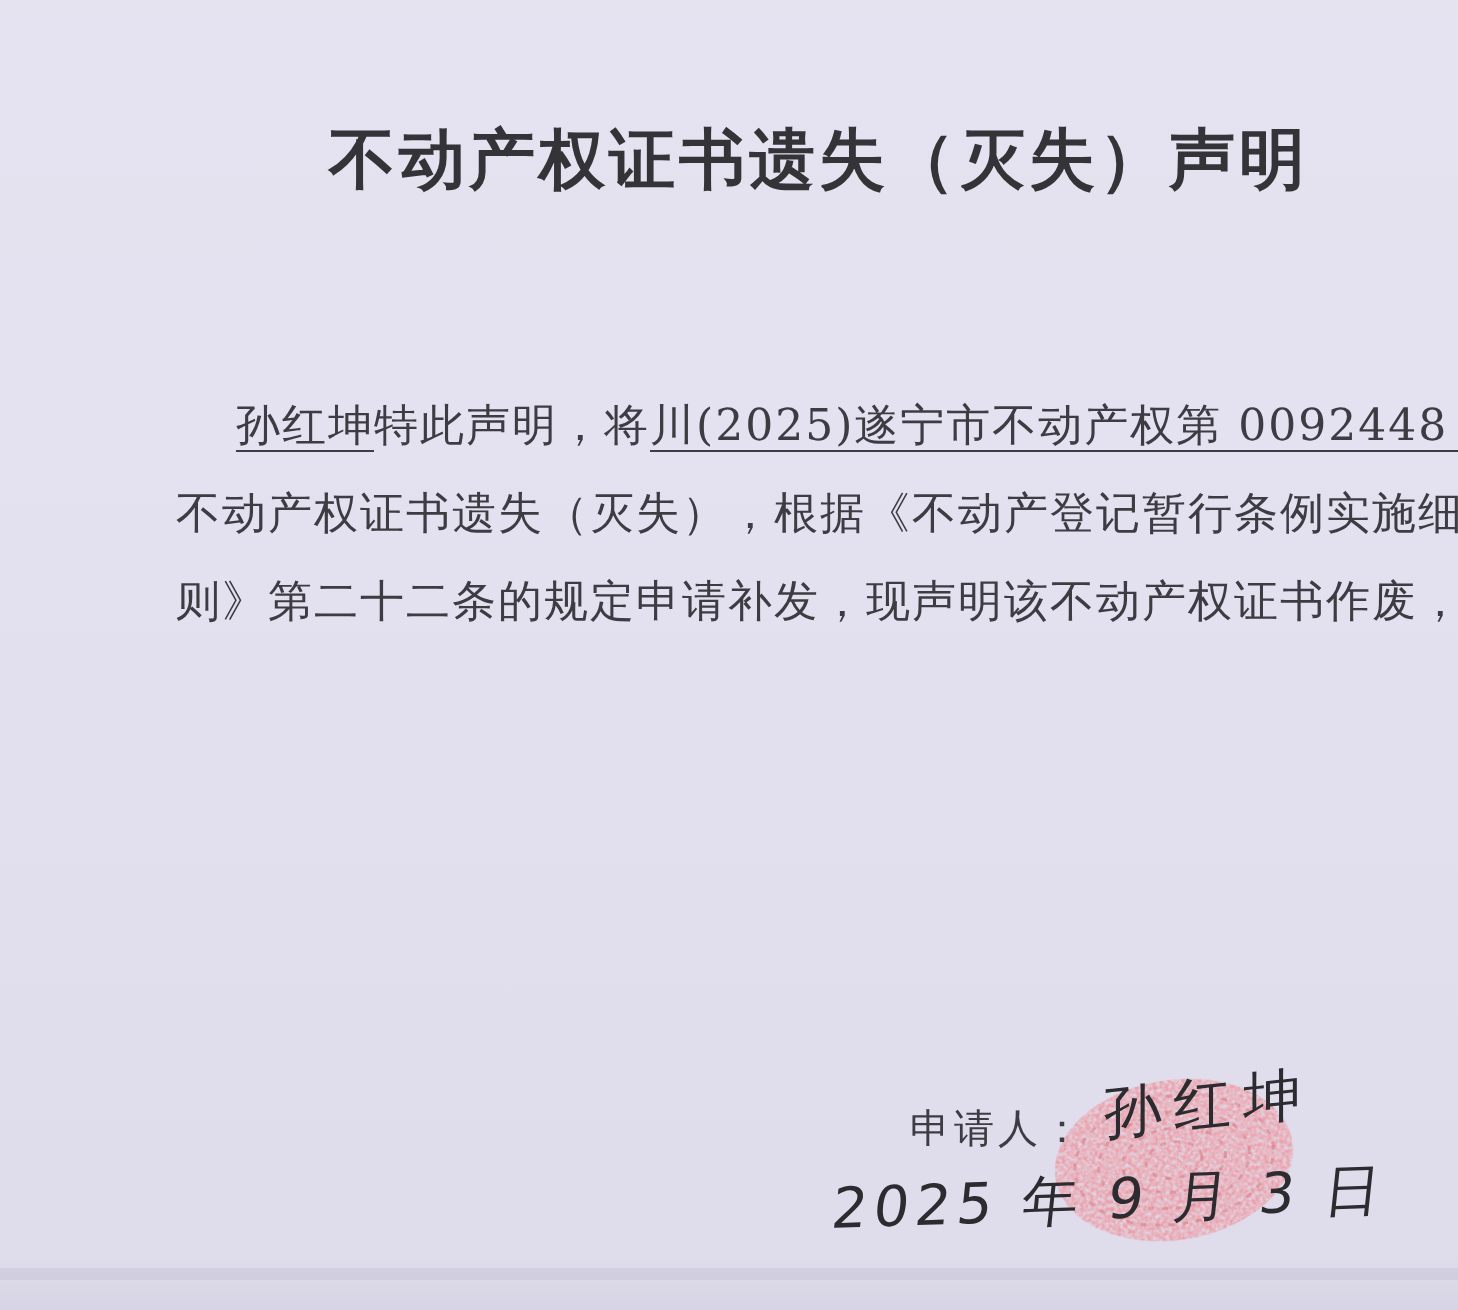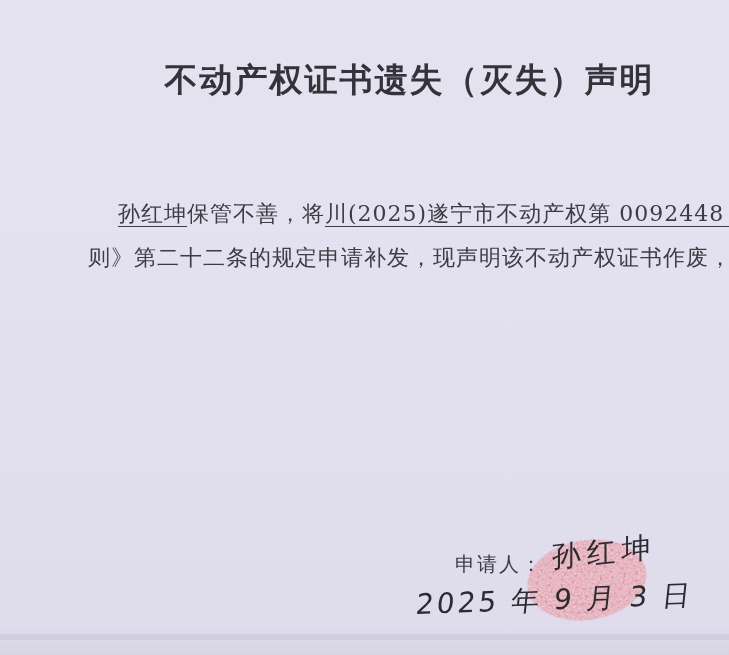--- a/index.html
+++ b/index.html
@@ -89,21 +89,24 @@
 </style>
 </head>
 <body>
 
 <div class="scan-page">
 
   <div class="doc-title">不动产权证书遗失（灭失）声明</div>
 
   <div class="doc-body">
     <div class="line indent">
-      <span class="u">孙红坤</span><span>保管不善，将</span><span class="u">川(2025)遂宁市不动产权第 0092448 号</span>
+      <span class="u">孙红坤</span><span>特此声明，将</span><span class="u">川(2025)遂宁市不动产权第 0092448 号</span>
+    </div>
+    <div class="line">
+      <span>不动产权证书遗失（灭失），根据《不动产登记暂行条例实施细</span>
     </div>
     <div class="line">
       <span>则》第二十二条的规定申请补发，现声明该不动产权证书作废，</span>
     </div>
   </div>
 
   <svg class="fingerprint" viewBox="0 0 150 100" xmlns="http://www.w3.org/2000/svg" aria-hidden="true">
     <defs>
       <filter id="fp-speckle" x="-20%" y="-20%" width="140%" height="140%">
         <feTurbulence type="fractalNoise" baseFrequency="0.55" numOctaves="3" seed="7" result="noise"></feTurbulence>

